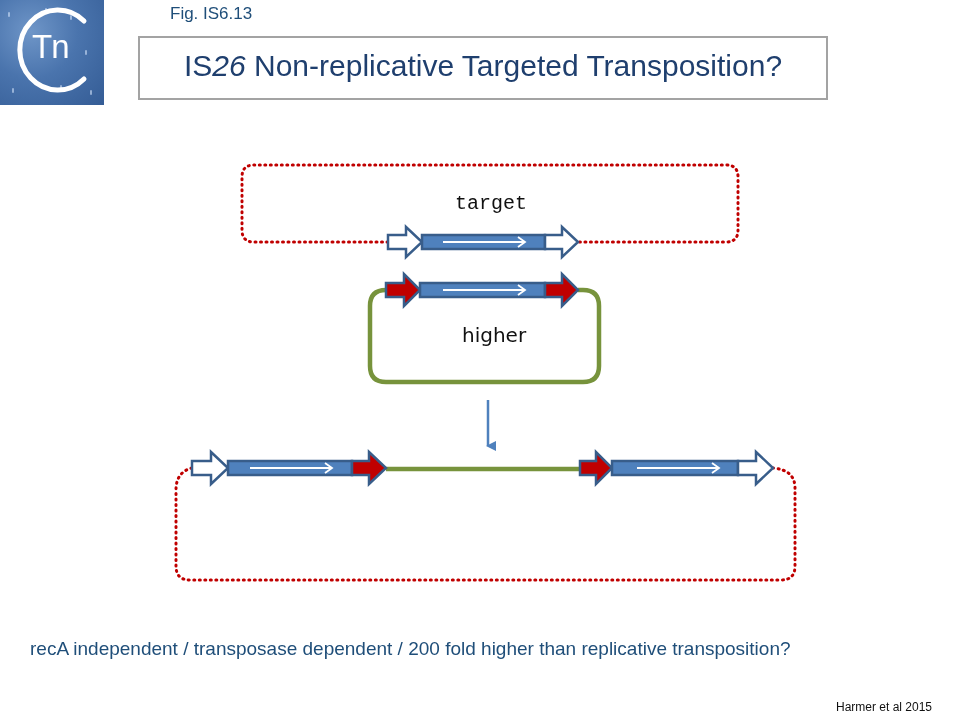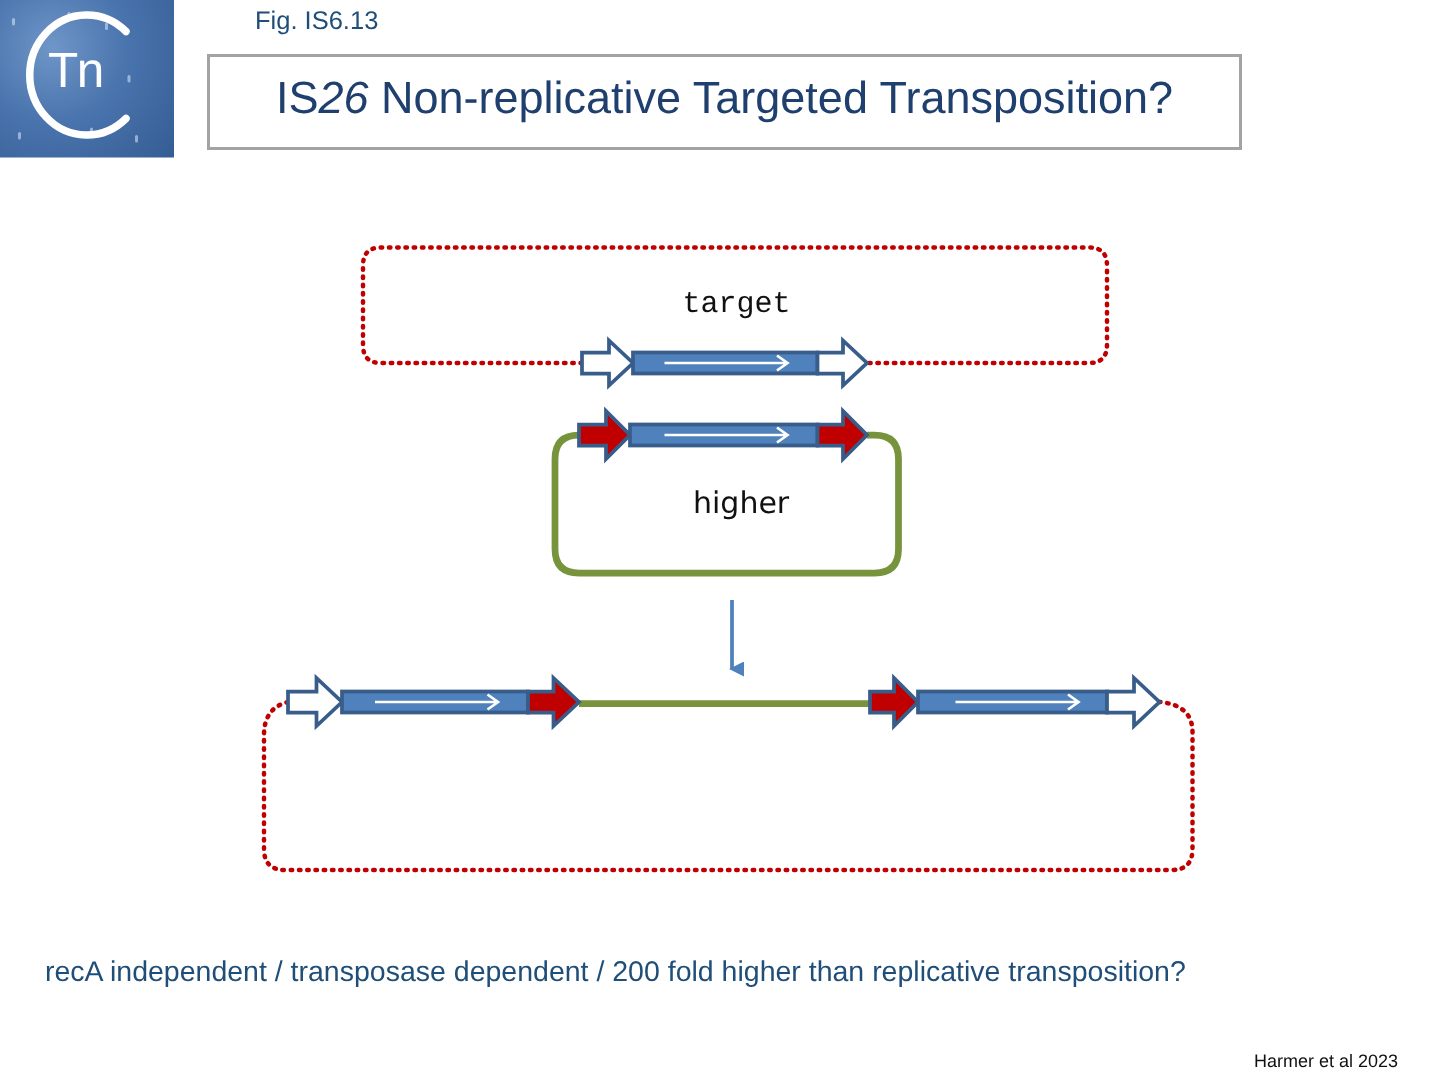--- a/index.html
+++ b/index.html
@@ -1,17 +1,17 @@
 <!DOCTYPE html>
 <html><head>
 <meta charset="utf-8">
 <style>
   html, body { margin:0; padding:0; background:#ffffff; }
   body { width:960px; height:720px; position:relative; overflow:hidden; font-family:"Liberation Sans", sans-serif; }
-  .logo { position:absolute; left:0; top:0; width:116px; height:105px; overflow:hidden;
+  .logo { position:absolute; left:0; top:0; width:104px; height:105px; overflow:hidden;
           background: radial-gradient(circle at 30% 30%, #6f96c8 0%, #4a74ad 45%, #345c95 100%); }
   .logo .speck { position:absolute; width:2px; height:5px; background:rgba(220,235,255,0.55); border-radius:1px; }
   .logo-c { position:absolute; left:14px; top:7px; width:80px; height:86px; }
   .logo-tn { position:absolute; left:32px; top:28px; font-size:33px; color:#ffffff; font-family:"Liberation Sans", sans-serif; letter-spacing:-1px; }
   .fig-label { position:absolute; left:128px; top:4px; font-size:17px; color:#1f4e79;margin-left:42px; }
   .title-box { position:absolute; left:138px; top:36px; width:690px; height:64px; border:2px solid #a3a3a3; box-sizing:border-box; }
   .title-text { position:absolute; left:0; right:0; top:11px; text-align:center; font-size:30px; color:#1f3f6e; white-space:nowrap; }
   .title-text i { font-style:italic; }
   svg.diagram { position:absolute; left:0; top:0; width:960px; height:720px; }
   .lbl { position:absolute; font-family:"DejaVu Sans", sans-serif; font-size:20px; color:#111; }
@@ -79,13 +79,13 @@
   <path d="M580 461 L596 461 L596 452 L612 468 L596 484 L596 475 L580 475 Z" fill="#c00000" stroke="#385d8a" stroke-width="2.5"></path>
   <rect x="612" y="461" width="126" height="14" fill="#4f81bd" stroke="#385d8a" stroke-width="2.5"></rect>
   <path d="M637 468 L719 468 M712 463 L719 468 L712 473" fill="none" stroke="#ffffff" stroke-width="1.8"></path>
   <path d="M738 461 L756 461 L756 452 L773 468 L756 484 L756 475 L738 475 Z" fill="#ffffff" stroke="#385d8a" stroke-width="2.5"></path>
 </svg>
 
 <div class="lbl" style="left:455px; top:192px;font-family:Liberation Mono, monospace;">target</div>
 <div class="lbl" style="left:462px; top:323px;">higher</div>
 
 <div class="caption">recA independent / transposase dependent / 200 fold higher than replicative transposition?</div>
-<div class="citation">Harmer et al 2023</div>
+<div class="citation">Harmer et al 2015</div>
 
 </body></html>

